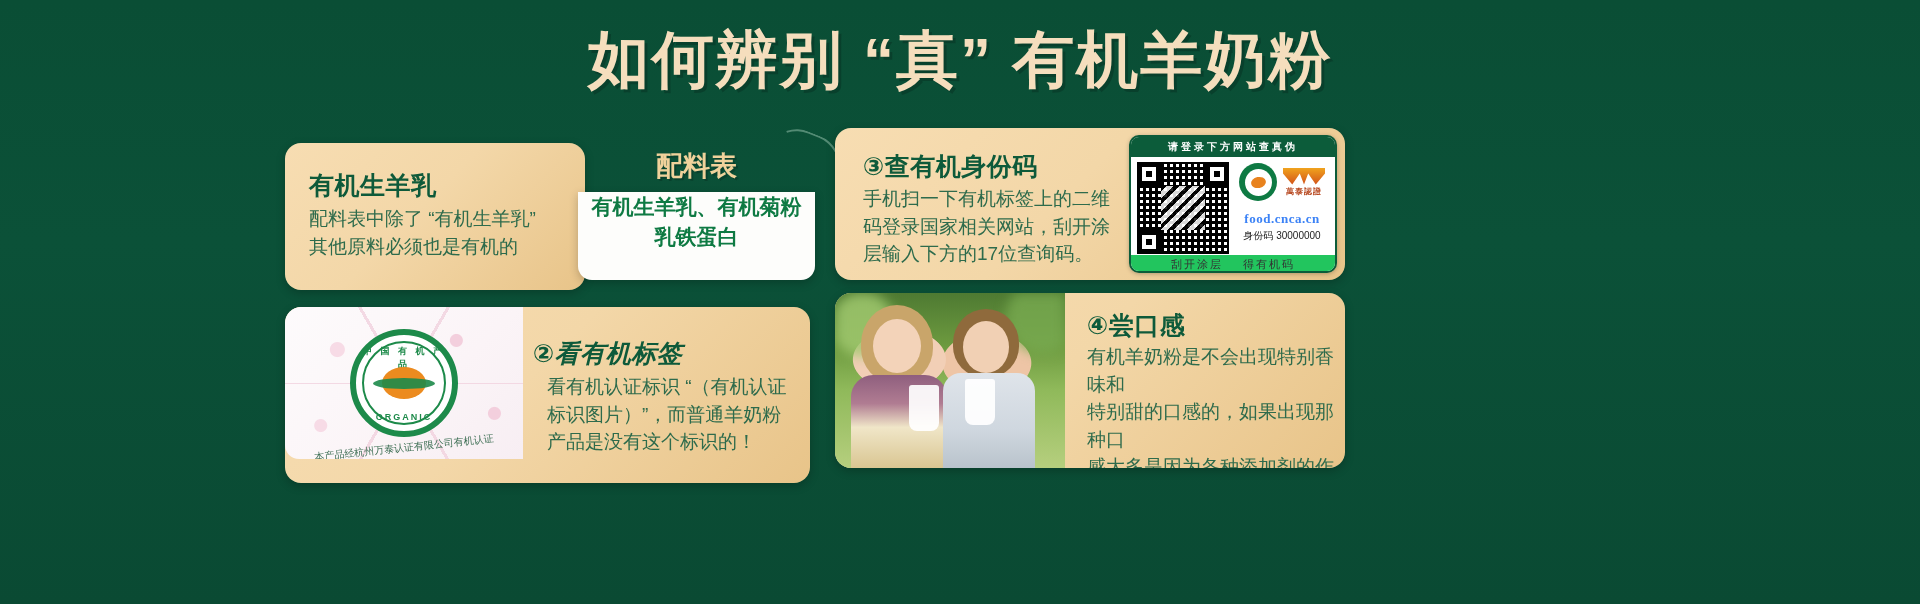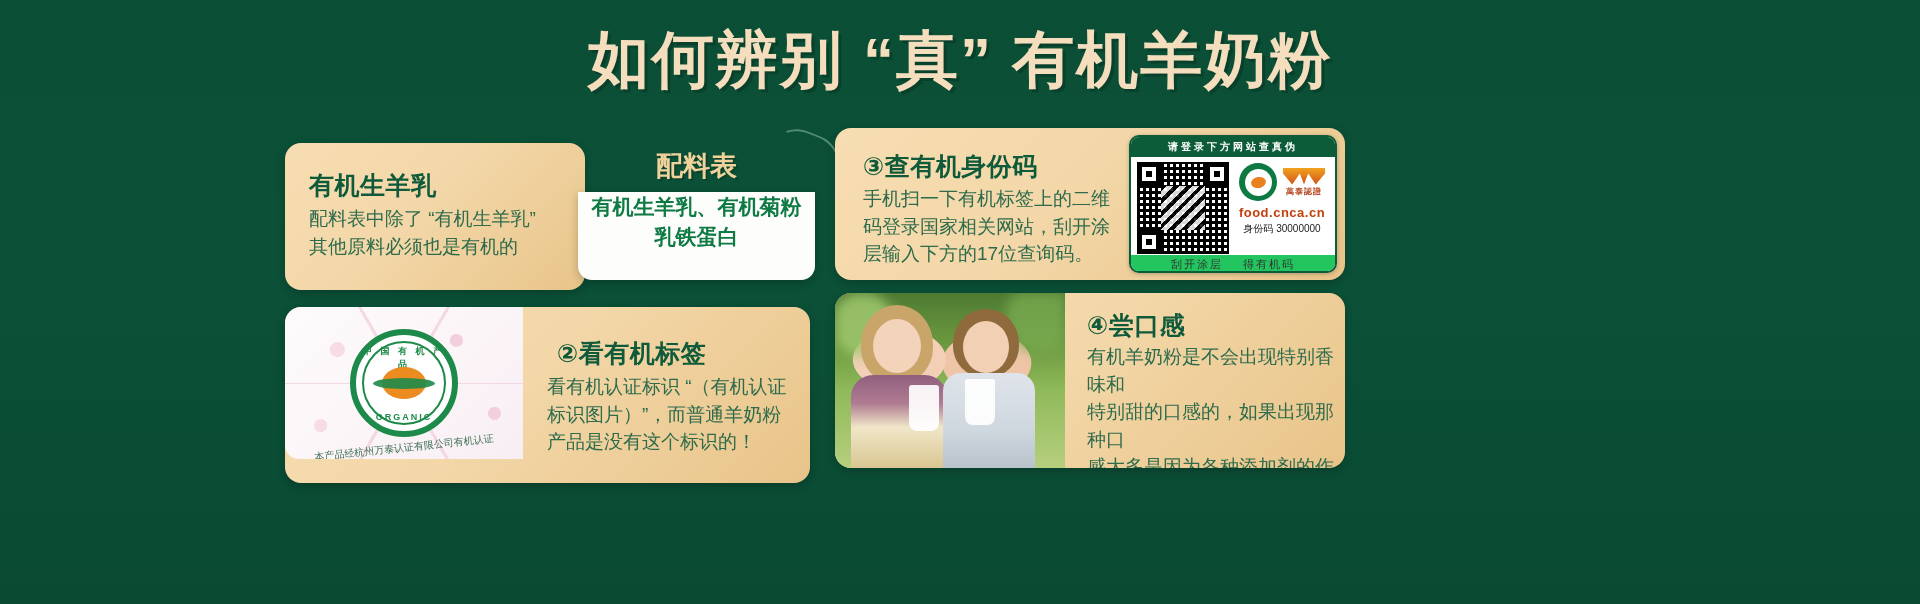--- a/index.html
+++ b/index.html
@@ -146,22 +146,22 @@
     width:15px;height:11px;border-radius:50% 50% 50% 50%;
     background:#e8821e;transform:rotate(-12deg);
   }
   #wanthai-logo{display:flex;flex-direction:column;align-items:center;}
   #wanthai-mark{
     width:42px;height:17px;
     background:linear-gradient(180deg,#f0a31e 0%,#d2521a 100%);
     clip-path:polygon(0 0,100% 0,100% 35%,78% 100%,60% 35%,50% 100%,40% 35%,22% 100%,0 35%);
   }
   #wanthai-name{font-size:8px;color:#b5431a;font-weight:bold;letter-spacing:1px;margin-top:1px;}
-  #cert-url{font-size:13px;font-weight:bold;color:#c2410c;letter-spacing:.5px;margin-top:4px;
-    font-family:Liberation Sans, sans-serif;}
+  #cert-url{font-size:13px;font-weight:bold;color:#3b82f6;letter-spacing:.5px;margin-top:10px;
+    font-family:Liberation Serif, serif;}
   #cert-idline{font-size:10px;color:#222;margin-top:2px;}
   #cert-footer{
     height:18px;background:#22c55e;color:#333;
     font-size:11px;text-align:center;line-height:18px;letter-spacing:2px;
   }
 
   
   #card2 { left: 285px; top: 307px; width: 525px; height: 176px; }
   #organic-label-img{
     position:absolute;left:0;top:0;width:238px;height:152px;
@@ -204,21 +204,21 @@
     font-size:9px;color:#1d8a4a;font-weight:bold;letter-spacing:3px;
   }
   #seal-text-bottom{
     position:absolute;bottom:9px;left:0;width:100%;text-align:center;
     font-size:9px;color:#1d8a4a;font-weight:bold;letter-spacing:2px;
   }
   #seal-arc-text{
     position:absolute;left:0;bottom:4px;width:238px;text-align:center;
     font-size:10px;color:#3b6d52;transform:rotate(-6deg);
   }
-  #card2 .card-h { position:absolute; left: 272px; top: 30px; }
+  #card2 .card-h { position:absolute; left: 248px; top: 30px; font-style: italic; }
   #card2 .card-p { position:absolute; left: 262px; top: 66px; width: 248px; }
 
   
   #card4 { left: 835px; top: 293px; width: 510px; height: 175px; }
   #kids-photo{
     position:absolute;left:0;top:0;width:230px;height:175px;
     border-radius:14px 0 0 14px;
     overflow:hidden;
     background:
       radial-gradient(ellipse at 28% 38%, #f2cfb6 0 46px, transparent 47px),

